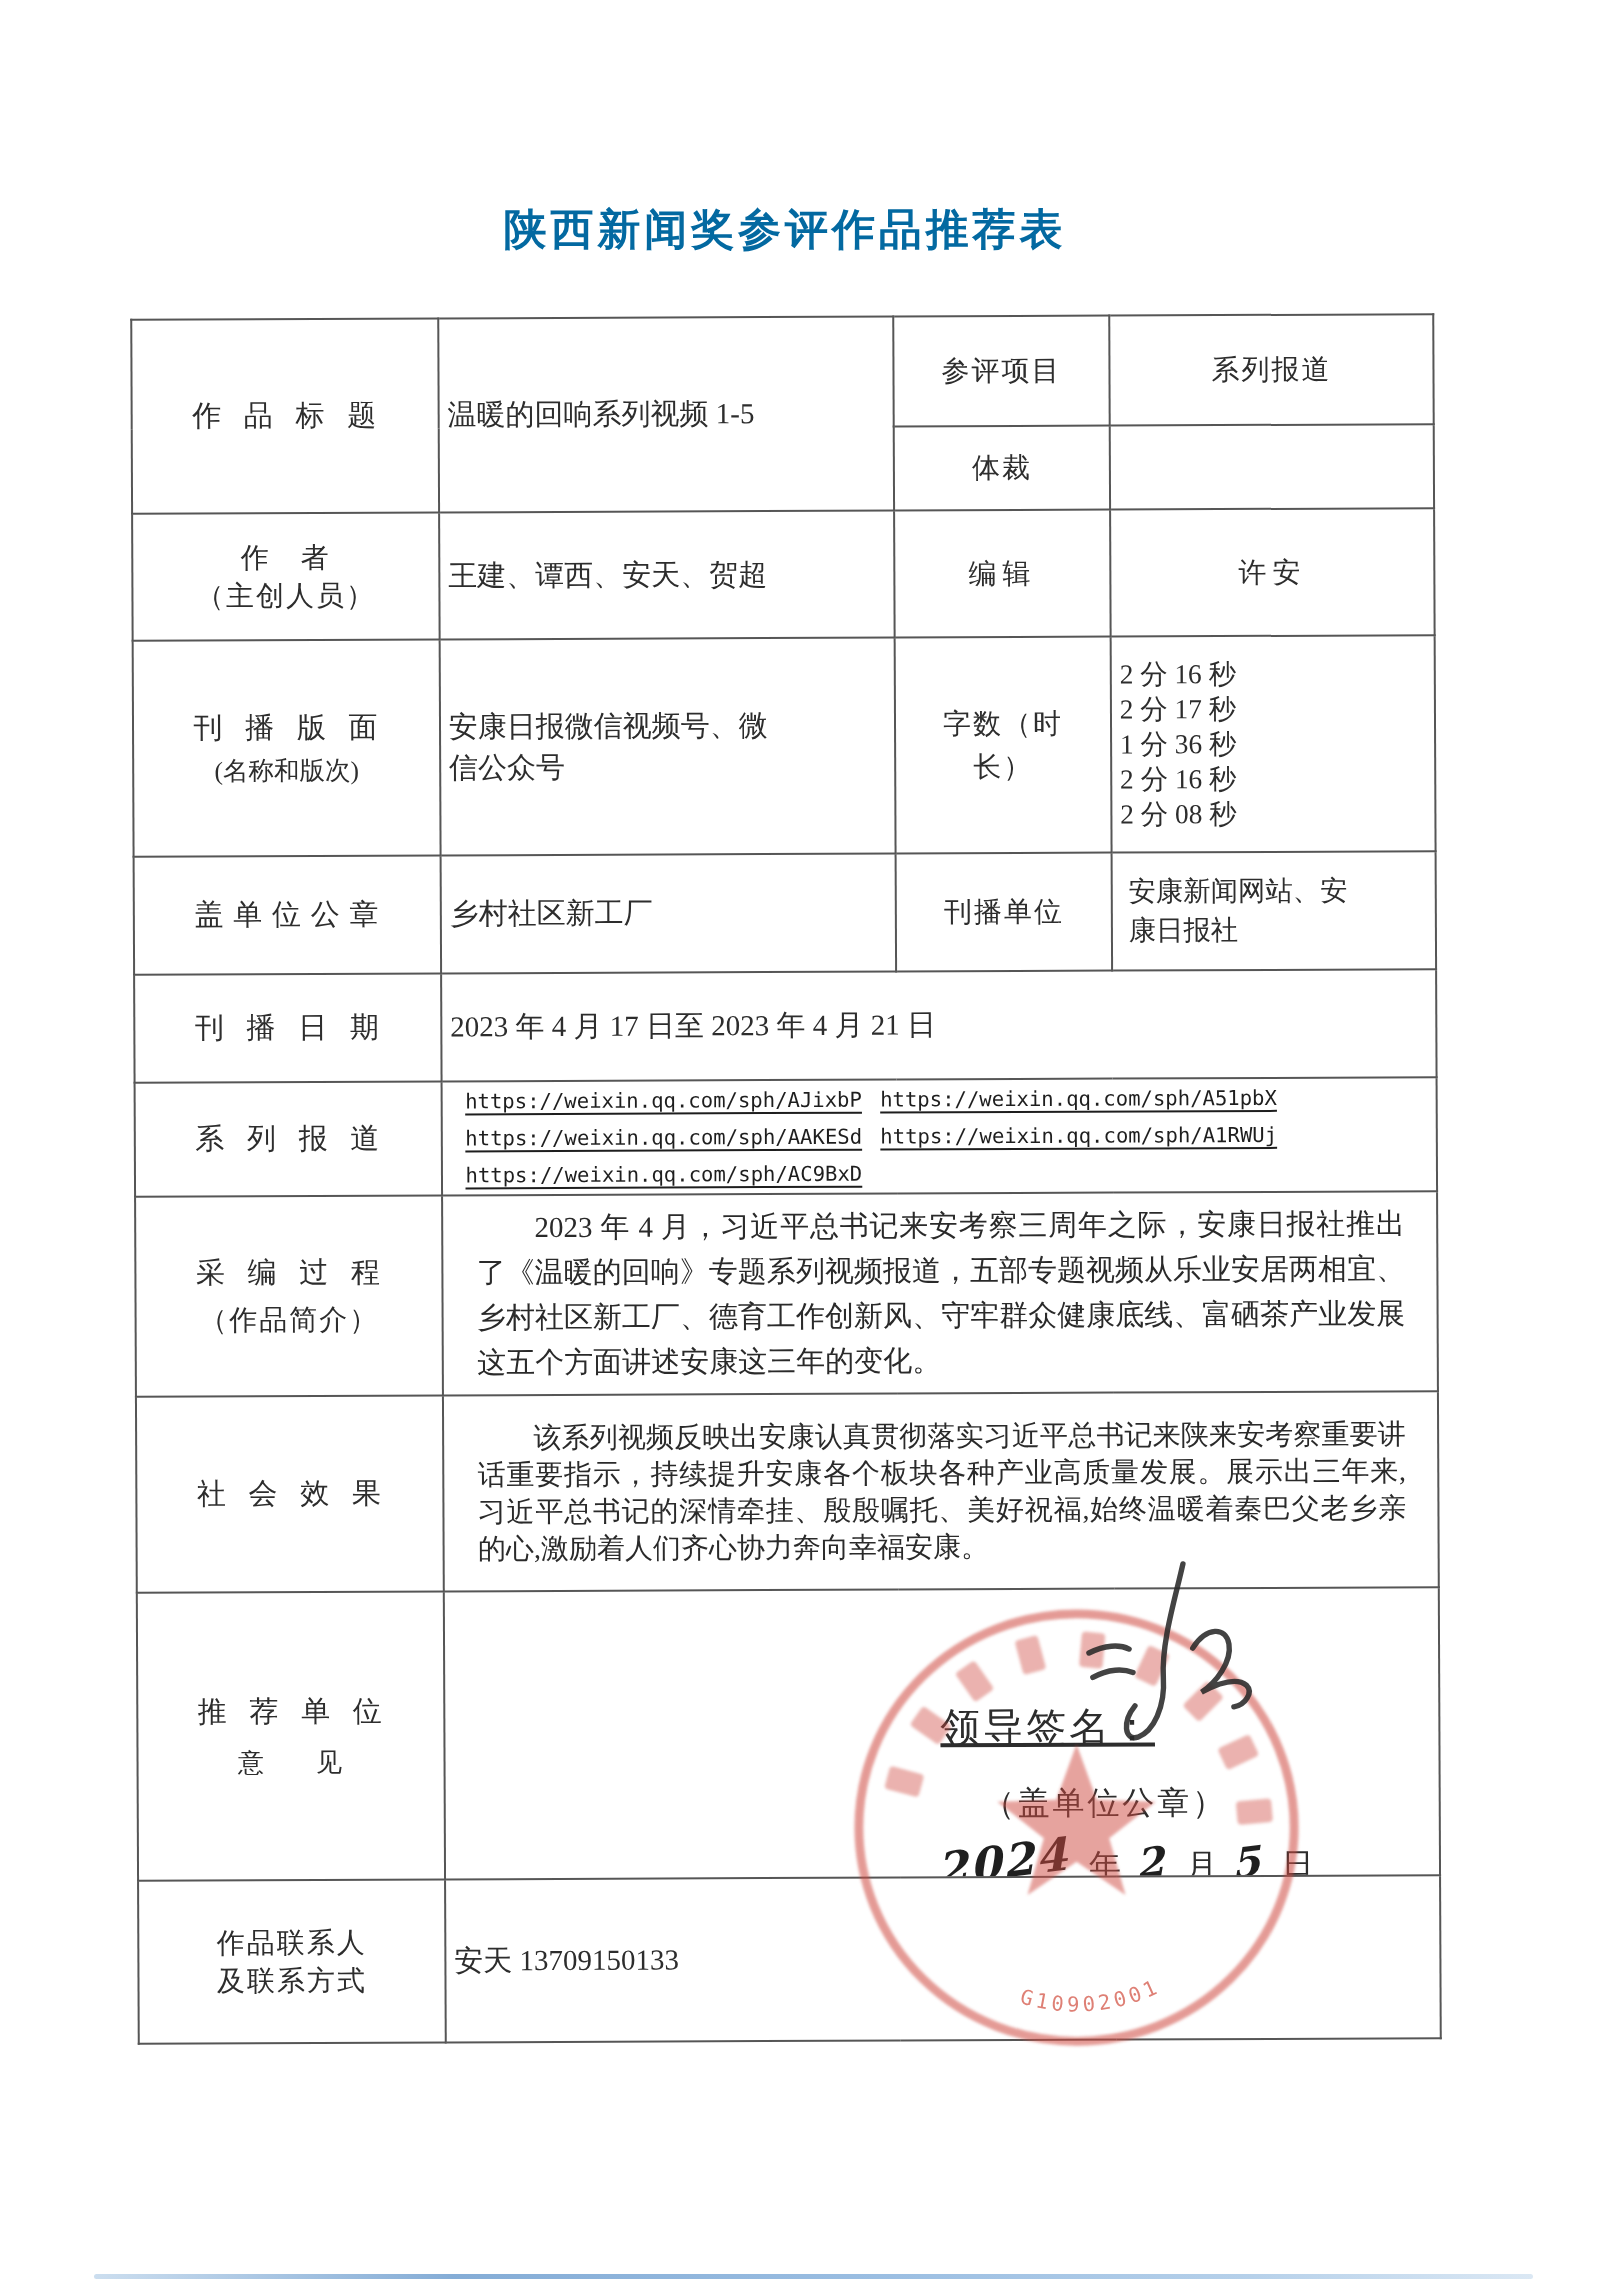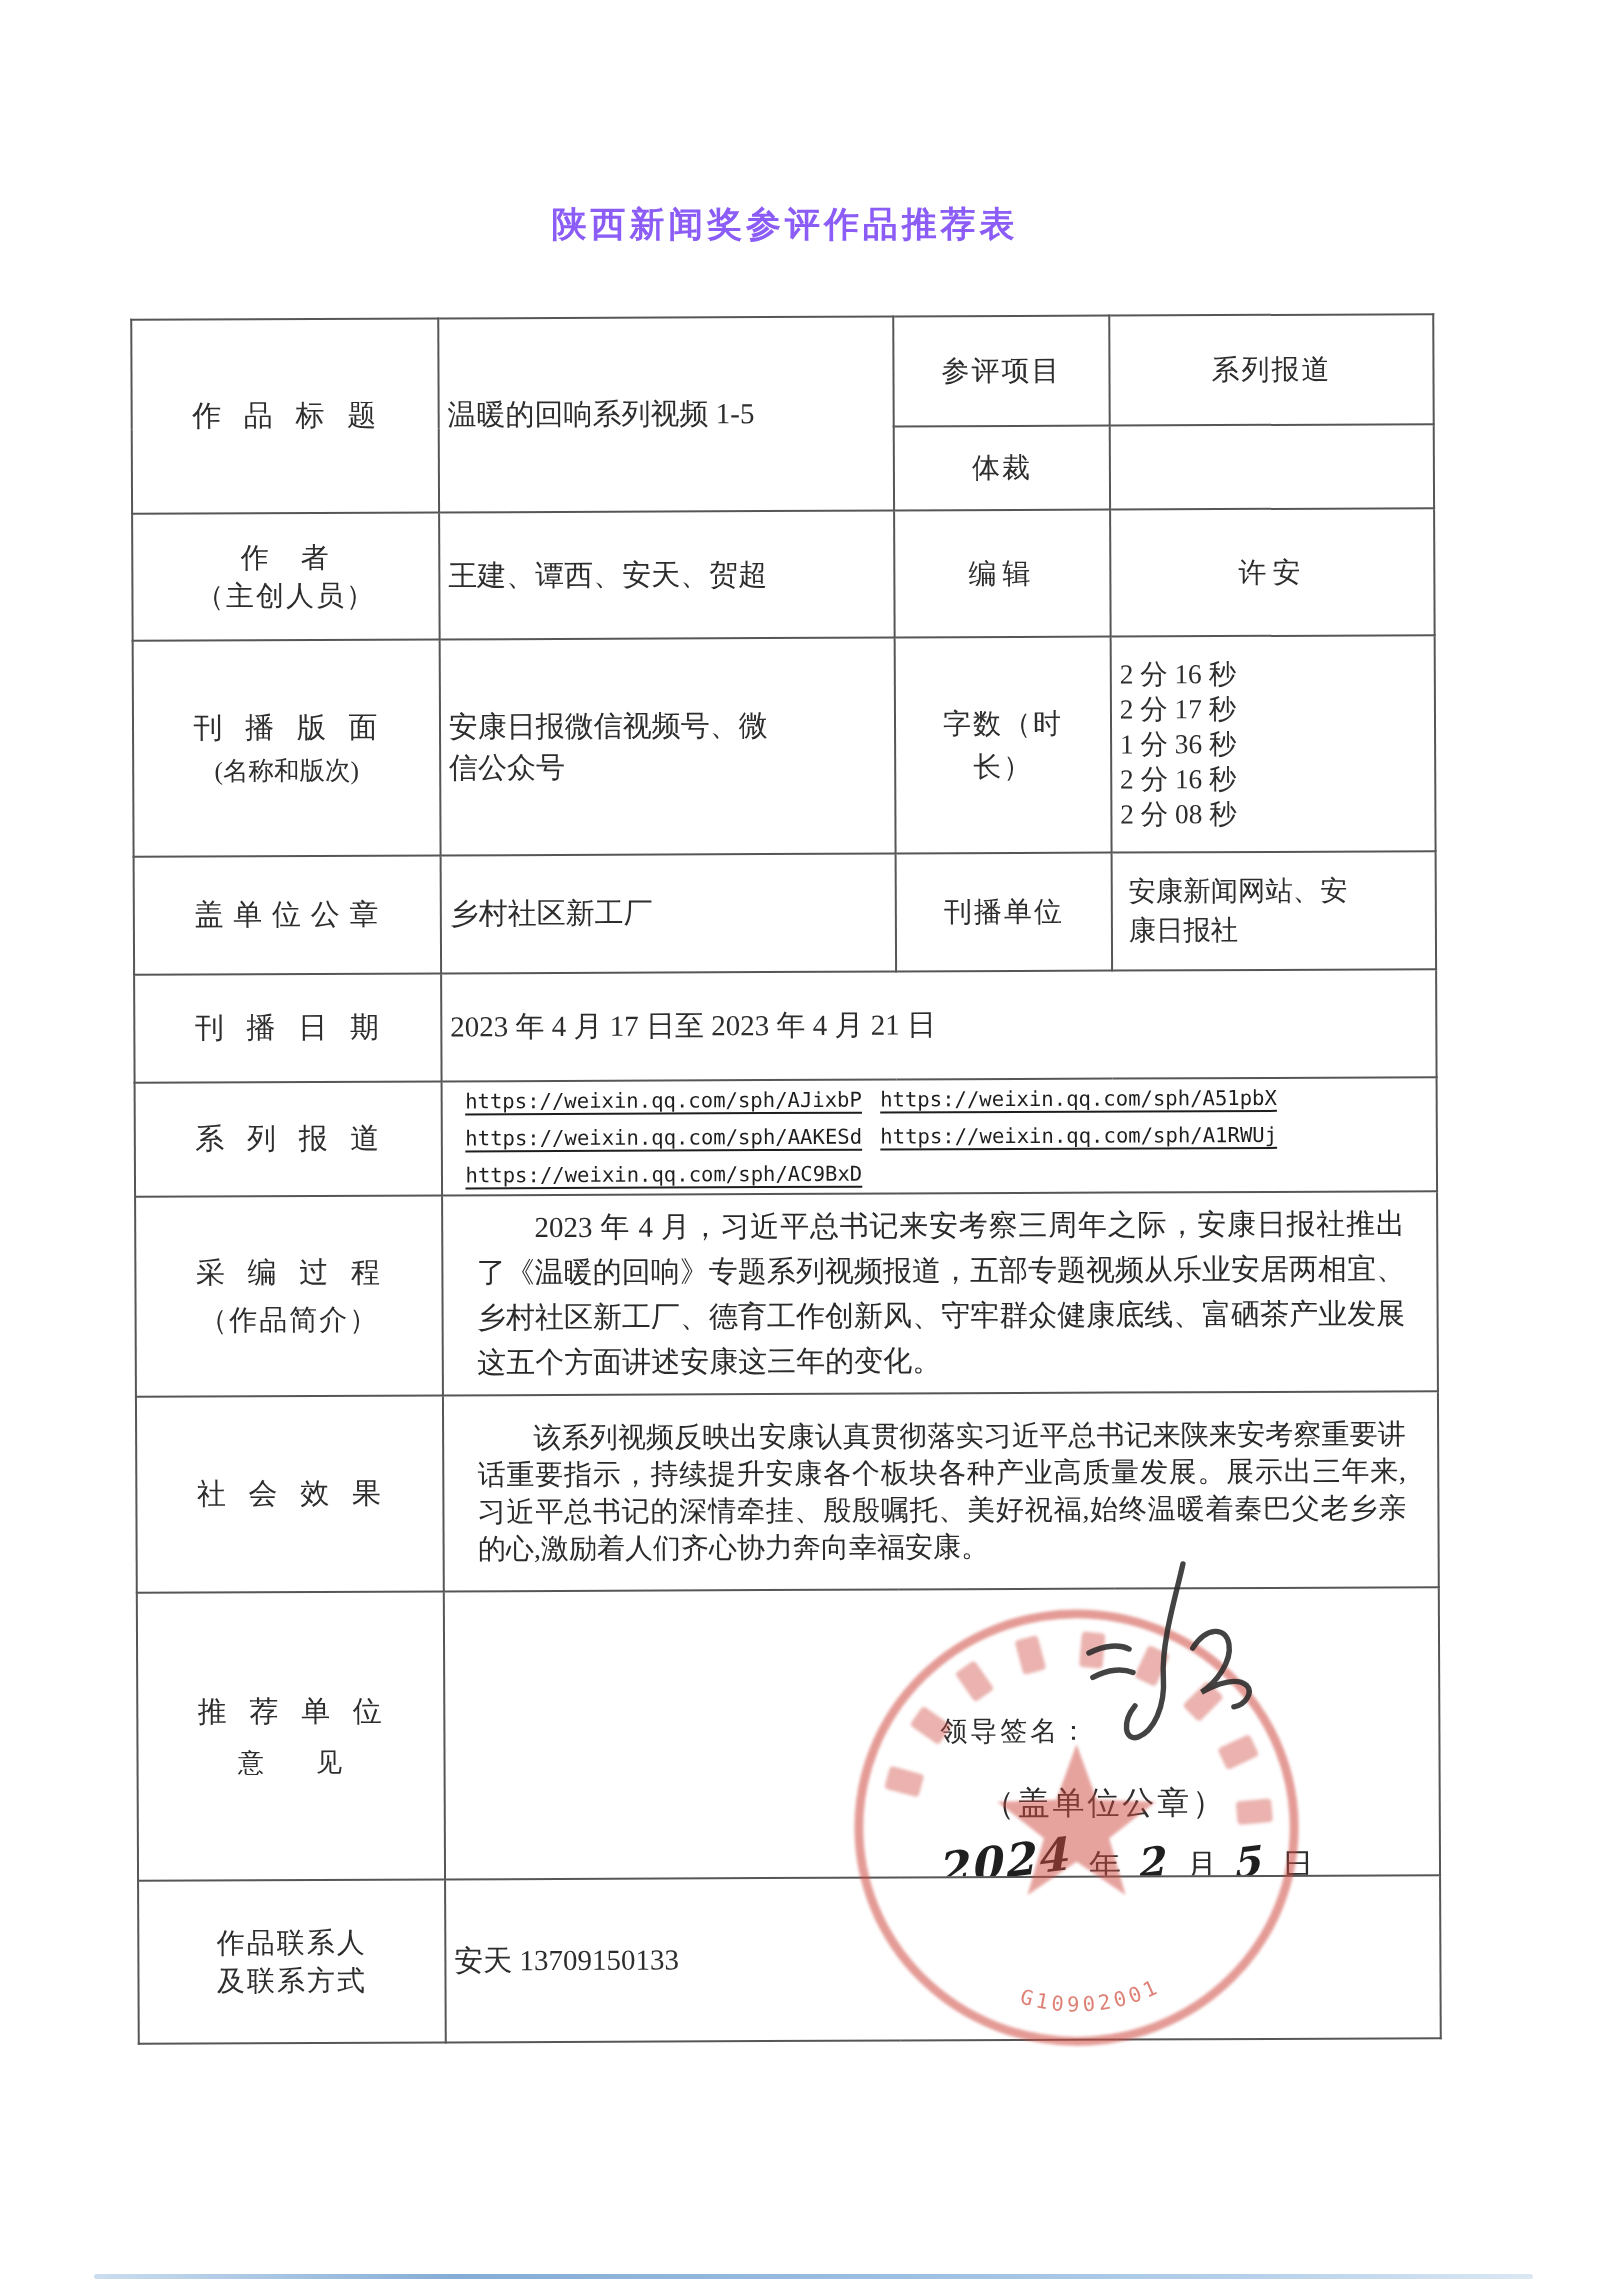--- a/index.html
+++ b/index.html
@@ -7,22 +7,22 @@
     position:relative;
     width:1620px;height:2291px;
     background:#ffffff;
     overflow:hidden;
     font-family:"Liberation Serif","DejaVu Serif",serif;
     color:#2d2d2d;
   }
   
   #doc-title{
     position:absolute;left:134px;top:201px;width:1302px;
-    text-align:center;font-size:35px;font-weight:700;letter-spacing:3.9px;
-    color:#8b5cf6;
+    text-align:center;font-size:43px;font-weight:700;letter-spacing:3.9px;
+    color:#0369a1;
   }
   
   table.form{
     position:absolute;left:134px;top:316px;
     width:1302px;height:1723px;
     border-collapse:collapse;table-layout:fixed;
     transform:rotate(-0.25deg);
     font-size:28px;
   }
   table.form td{
@@ -51,21 +51,21 @@
     color:#1e1e1e;letter-spacing:0;white-space:nowrap;
   }
   
   .para{
     text-indent:2em;text-align:justify;color:#2a2a2a;
   }
   .para7{font-size:29px;line-height:45px;padding:2px 23.5px 2px 25.5px;}
   .para8{font-size:28px;line-height:37px;padding:2px 23.5px 2px 25.5px;}
   
   td.rec-cell{position:relative;padding:0;}
-  .sign-line1{position:absolute;left:495px;top:123px;font-size:27px;letter-spacing:2.9px;}
+  .sign-line1{position:absolute;left:495px;top:110px;font-size:40px;letter-spacing:2.9px;text-decoration:underline;}
   .sign-line2{position:absolute;left:537px;top:192px;font-size:32px;letter-spacing:2.9px;}
   .sign-line3{position:absolute;left:488px;top:245px;font-size:32px;letter-spacing:2px;white-space:nowrap;}
   .hand{
     display:inline-block;
     font-family:"DejaVu Serif",serif;font-style:italic;
     font-size:45px;font-weight:600;color:#1f1f1f;
     transform:rotate(-7deg) skewX(-6deg);
     margin:0 5.9px;
   }
   .hand.small{font-size:41px;}

